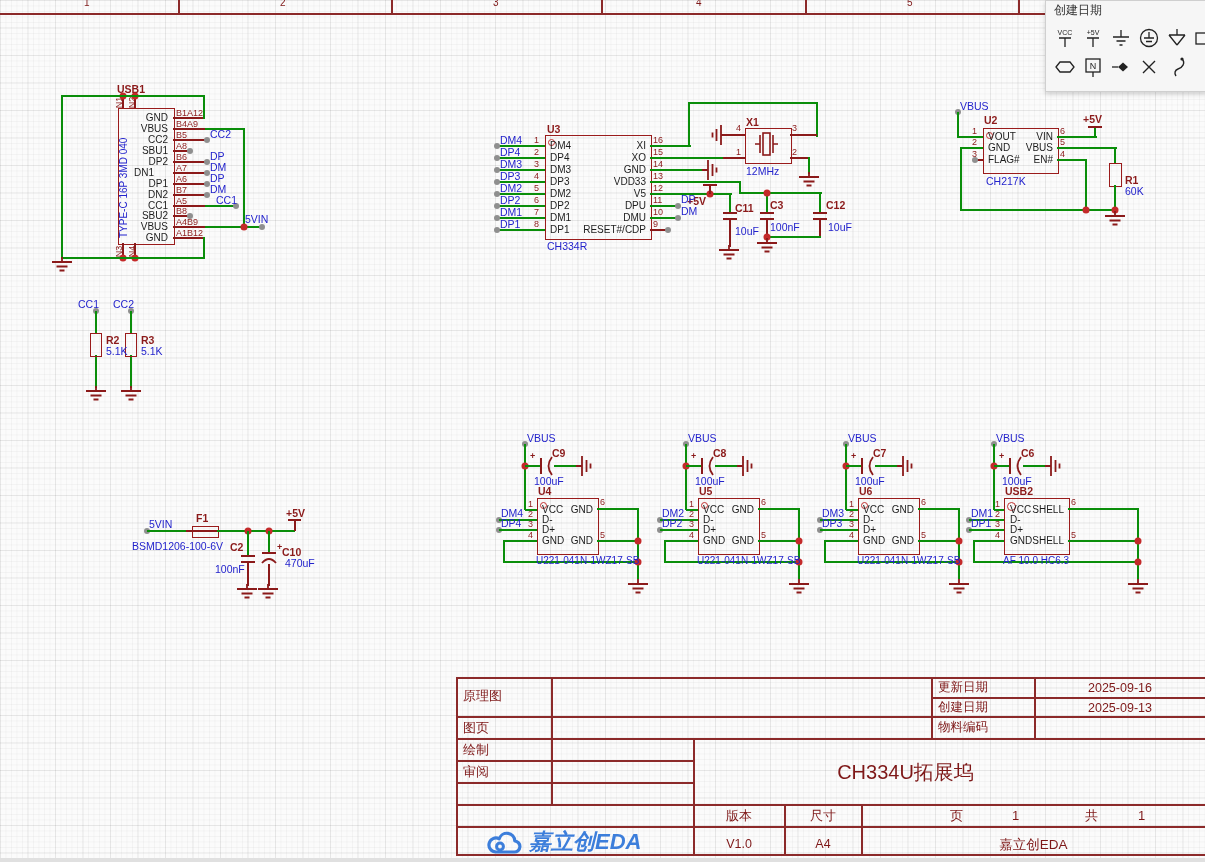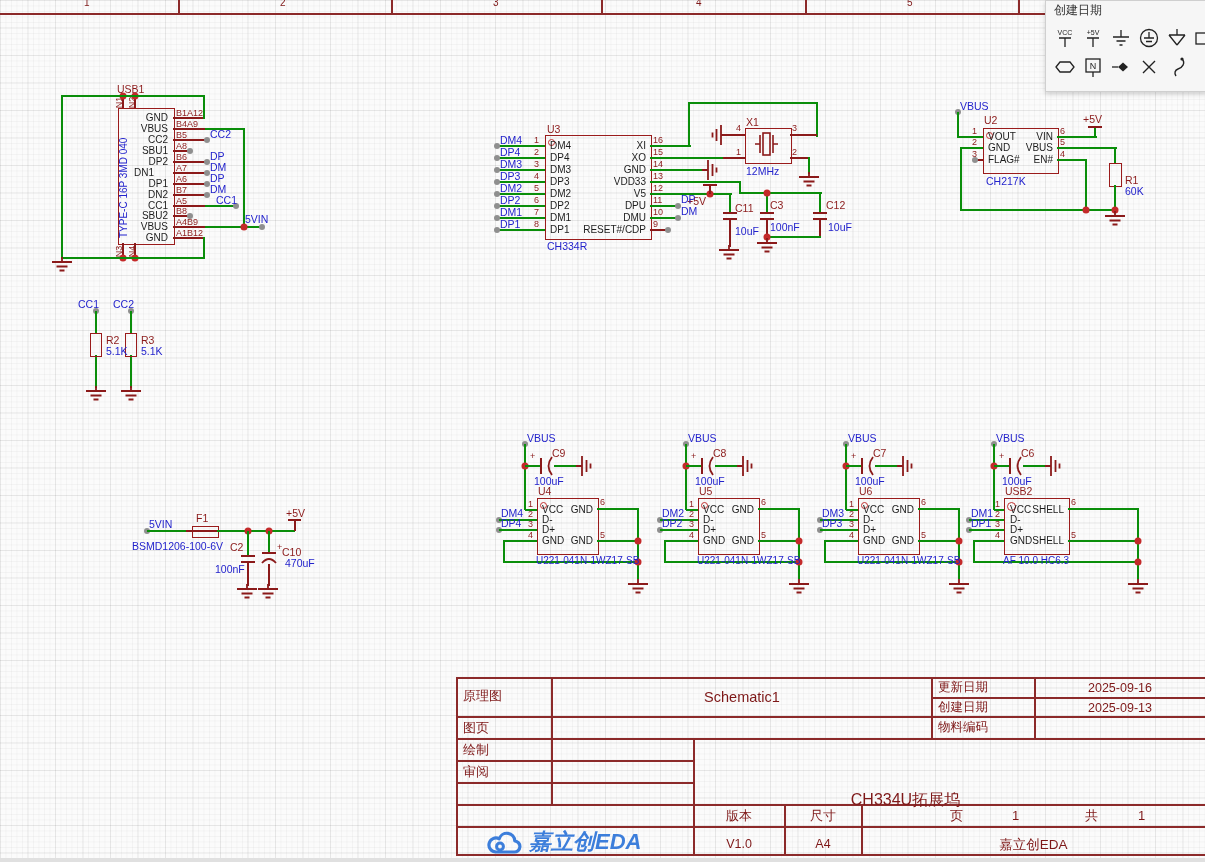--- a/index.html
+++ b/index.html
@@ -7,21 +7,21 @@
     font-family:"Liberation Sans",sans-serif;
     background-color:#FBFBFB;
     background-image:
       linear-gradient(rgba(0,0,0,0.055) 1px, transparent 1px),
       linear-gradient(90deg, rgba(0,0,0,0.055) 1px, transparent 1px),
       linear-gradient(rgba(0,0,0,0.03) 1px, transparent 1px),
       linear-gradient(90deg, rgba(0,0,0,0.03) 1px, transparent 1px);
     background-size:27.5px 27.5px,27.5px 27.5px,5.5px 5.5px,5.5px 5.5px;}
   .t{position:absolute;line-height:1;white-space:nowrap;}
   .b{color:#2323CC;font-size:10.5px;}      
-  .r{color:#8B1A1A;font-size:10.5px;}      
+  .r{color:#8B1A1A;font-size:10.5px;font-weight:bold;}      
   .pn{color:#1c1c1c;font-size:10px;}       
   .no{color:#8B1A1A;font-size:9px;}        
   .w{position:absolute;background:#0A8E0A;}
   .s{position:absolute;background:#8B1A1A;}
   .cb{position:absolute;border:1.6px solid #9A1B1B;background:transparent;}
   .jd{position:absolute;width:7px;height:7px;border-radius:50%;background:#C42A2A;transform:translate(-3.5px,-3.5px);}
   .gd{position:absolute;width:6px;height:6px;border-radius:50%;background:#8F8F8F;transform:translate(-3px,-3px);}
   .c1{position:absolute;width:5px;height:5px;border:1.5px solid #C03030;border-radius:50%;}
   .g{position:absolute;}
   .tl{position:absolute;background:#8C2A2A;}
@@ -590,31 +590,30 @@
   <div class="tl" style="left:456px;top:804px;width:749px;height:1.5px"></div>
   <div class="tl" style="left:456px;top:826px;width:749px;height:1.5px"></div>
   <div class="tl" style="left:932px;top:697px;width:273px;height:1.5px"></div>
   <div class="tl" style="left:551px;top:677px;width:1.5px;height:129px"></div>
   <div class="tl" style="left:693px;top:738px;width:1.5px;height:118px"></div>
   <div class="tl" style="left:931px;top:677px;width:1.5px;height:63px"></div>
   <div class="tl" style="left:1034px;top:677px;width:1.5px;height:63px"></div>
   <div class="tl" style="left:784px;top:804px;width:1.5px;height:52px"></div>
   <div class="tl" style="left:861px;top:804px;width:1.5px;height:52px"></div>
   <div class="t tt" style="left:463px;top:689px;font-size:13px">原理图</div>
-  <div class="t tt ctr" style="left:552px;top:690px;width:380px;font-size:14.5px">Schematic1</div>
   <div class="t tt" style="left:938px;top:681px;font-size:12.5px">更新日期</div>
   <div class="t tt ctr" style="left:1035px;top:682px;width:170px;font-size:12.5px">2025-09-16</div>
   <div class="t tt" style="left:938px;top:701px;font-size:12.5px">创建日期</div>
   <div class="t tt ctr" style="left:1035px;top:702px;width:170px;font-size:12.5px">2025-09-13</div>
   <div class="t tt" style="left:463px;top:721px;font-size:13px">图页</div>
   <div class="t tt" style="left:938px;top:721px;font-size:12.5px">物料编码</div>
   <div class="t tt ctr" style="left:1035px;top:722px;width:170px;font-size:12.5px"></div>
   <div class="t tt" style="left:463px;top:743px;font-size:13px">绘制</div>
   <div class="t tt" style="left:463px;top:765px;font-size:13px">审阅</div>
-  <div class="t tt ctr" style="left:694px;top:792px;width:423px;font-size:16px">CH334U拓展坞</div>
+  <div class="t tt ctr" style="left:694px;top:762px;width:423px;font-size:20px">CH334U拓展坞</div>
   <div class="t tt ctr" style="left:694px;top:809px;width:90px;font-size:13px">版本</div>
   <div class="t tt ctr" style="left:785px;top:809px;width:76px;font-size:13px">尺寸</div>
   <div class="t tt" style="left:950px;top:809px;font-size:13px">页</div>
   <div class="t tt" style="left:1012px;top:809px;font-size:13px">1</div>
   <div class="t tt" style="left:1085px;top:809px;font-size:13px">共</div>
   <div class="t tt" style="left:1138px;top:809px;font-size:13px">1</div>
   <div class="t tt ctr" style="left:694px;top:838px;width:90px;font-size:12.5px">V1.0</div>
   <div class="t tt ctr" style="left:785px;top:838px;width:76px;font-size:12.5px">A4</div>
   <div class="t tt ctr" style="left:862px;top:838px;width:343px;font-size:13.5px">嘉立创EDA</div>
   <svg class="g" style="left:483px;top:830px" width="42" height="26">

